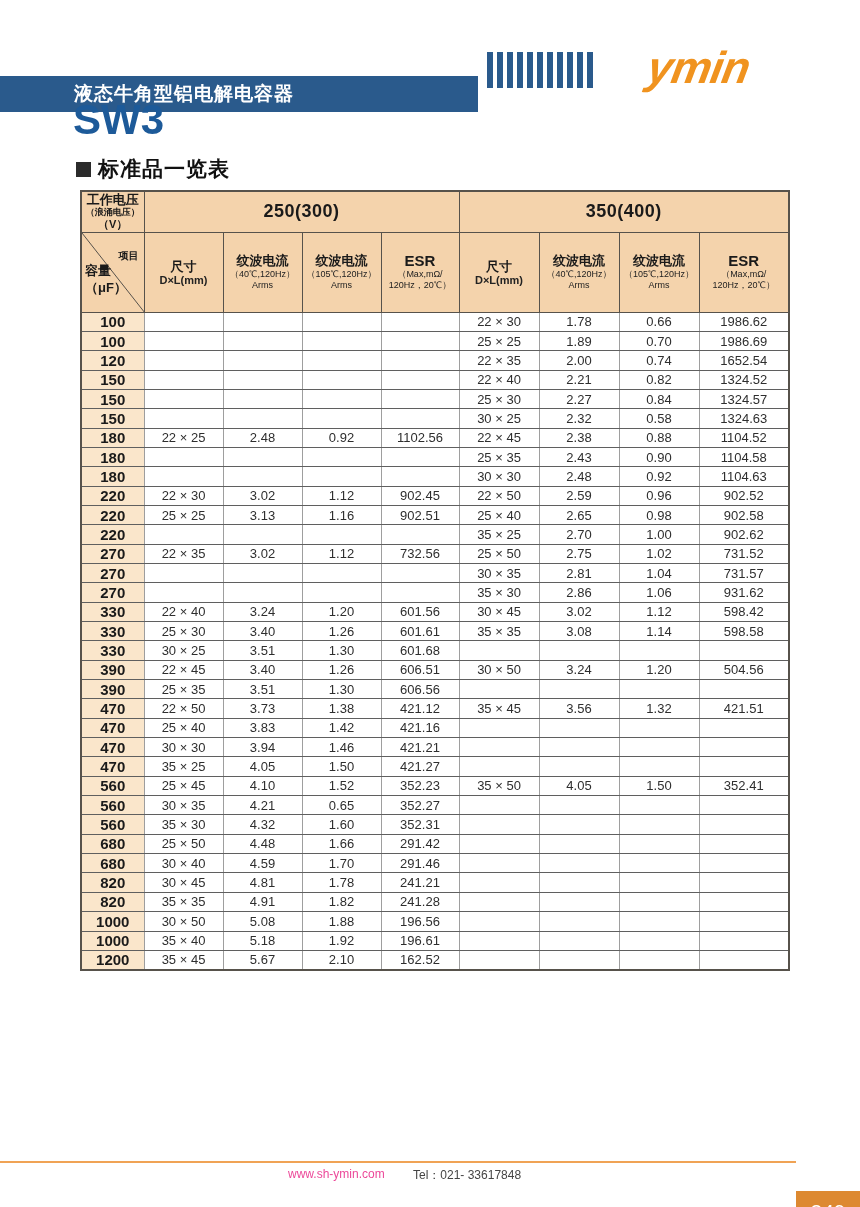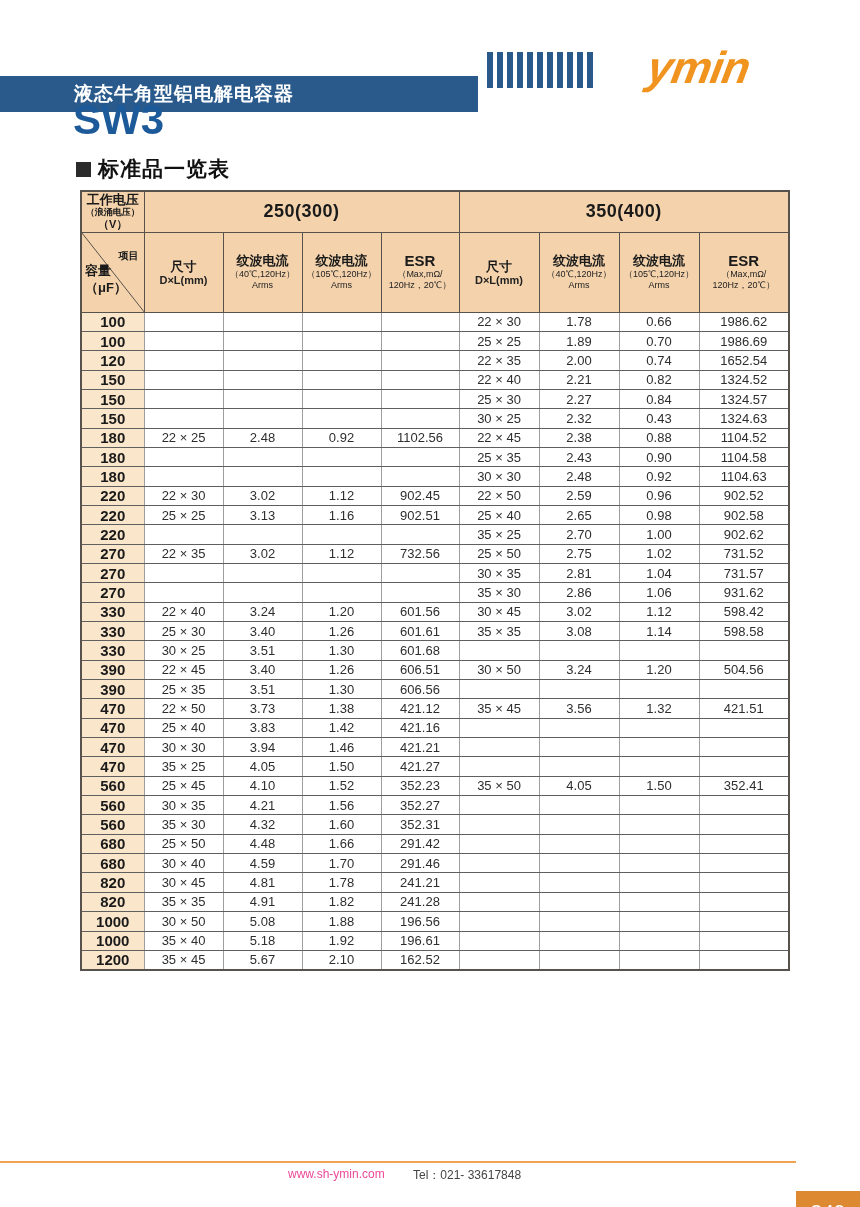--- a/index.html
+++ b/index.html
@@ -275,21 +275,21 @@
           <td class="val">1324.57</td>
         </tr>
         <tr>
           <td class="cap">150</td>
           <td class="val"></td>
           <td class="val"></td>
           <td class="val"></td>
           <td class="val"></td>
           <td class="val">30 × 25</td>
           <td class="val">2.32</td>
-          <td class="val">0.43</td>
+          <td class="val">0.58</td>
           <td class="val">1324.63</td>
         </tr>
         <tr>
           <td class="cap">180</td>
           <td class="val">22 × 25</td>
           <td class="val">2.48</td>
           <td class="val">0.92</td>
           <td class="val">1102.56</td>
           <td class="val">22 × 45</td>
           <td class="val">2.38</td>
@@ -491,21 +491,21 @@
           <td class="val">352.23</td>
           <td class="val">35 × 50</td>
           <td class="val">4.05</td>
           <td class="val">1.50</td>
           <td class="val">352.41</td>
         </tr>
         <tr>
           <td class="cap">560</td>
           <td class="val">30 × 35</td>
           <td class="val">4.21</td>
-          <td class="val">1.56</td>
+          <td class="val">0.65</td>
           <td class="val">352.27</td>
           <td class="val"></td>
           <td class="val"></td>
           <td class="val"></td>
           <td class="val"></td>
         </tr>
         <tr>
           <td class="cap">560</td>
           <td class="val">35 × 30</td>
           <td class="val">4.32</td>

